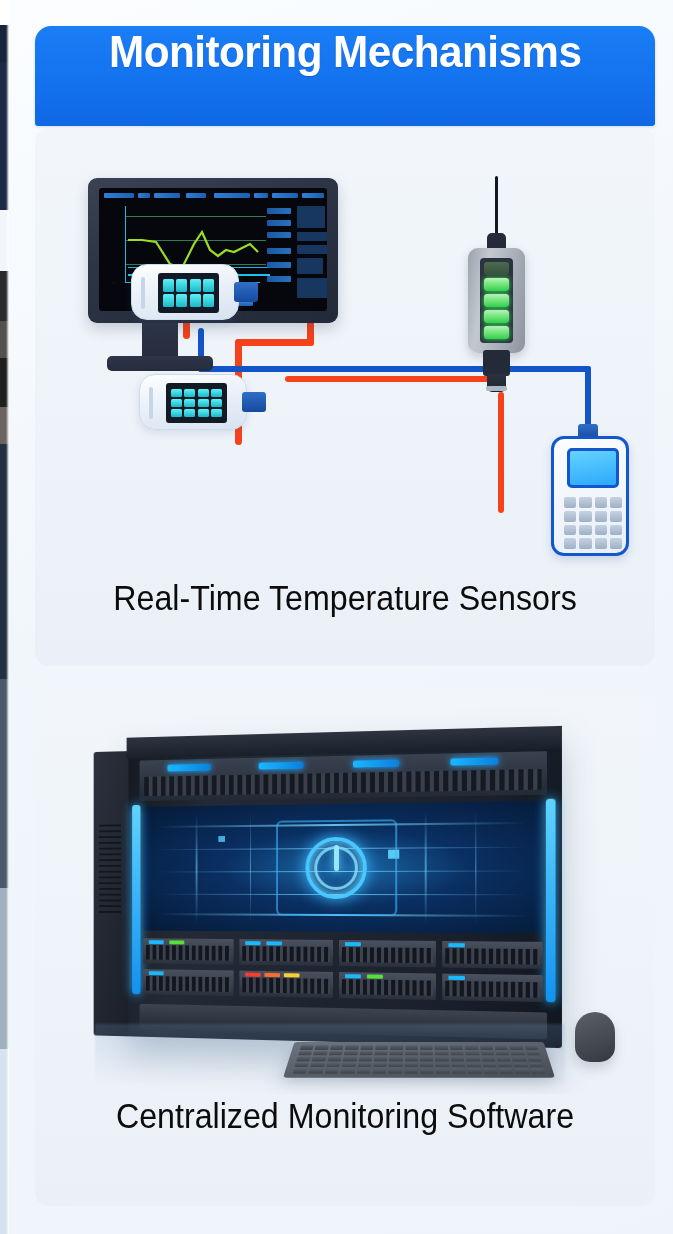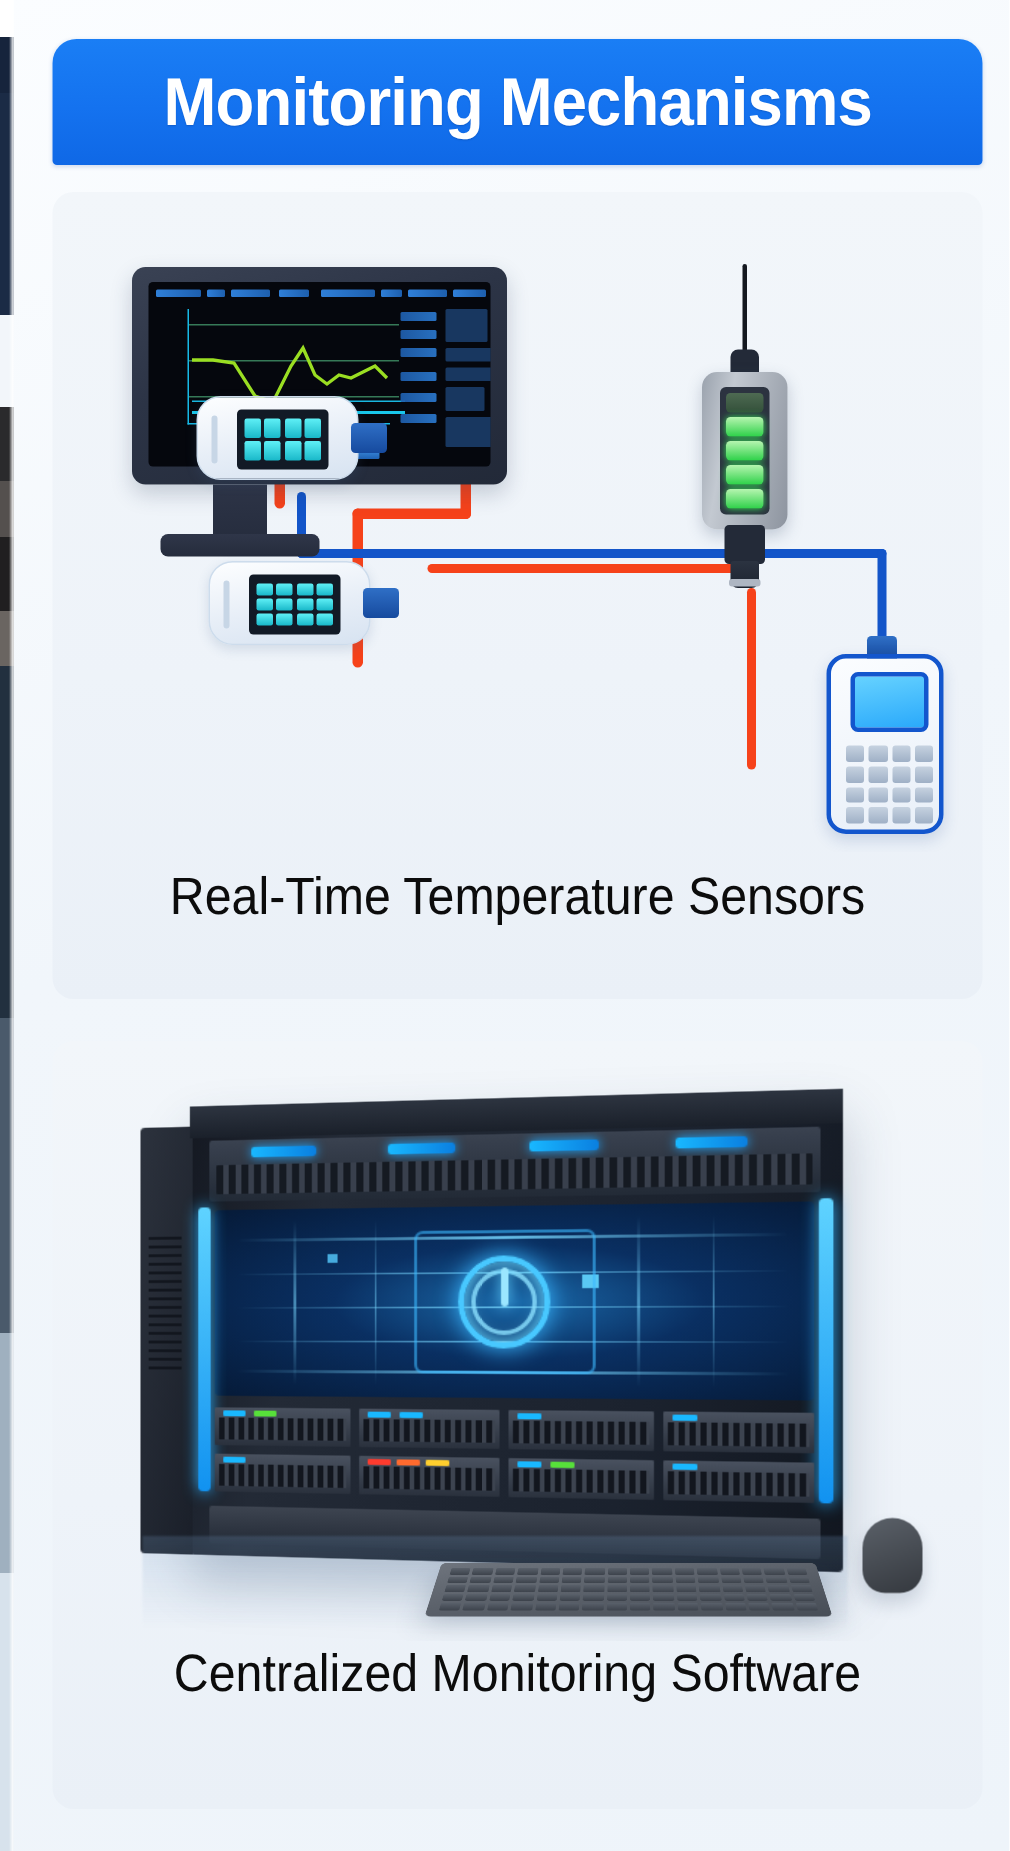--- a/index.html
+++ b/index.html
@@ -25,24 +25,24 @@
     filter:blur(0.4px);
   }
   .edge-sliver:after{
     content:""; position:absolute; right:0; top:0; width:3px; height:100%;
     background:linear-gradient(90deg,rgba(255,255,255,0),#ffffff);
   }
 
   
   .panel { position:absolute; left:35px; top:26px; width:620px; }
   .header-bar {
-    height:84px;
+    height:100px;
     background:linear-gradient(180deg,#1a7ef5 0%,#1472ef 55%,#0f68e6 100%);
     border-radius:16px 16px 3px 3px;
-    display:flex; align-items:center; justify-content:center;
+    display:flex; justify-content:center;
     box-shadow:0 1px 3px rgba(20,70,160,.18);
   }
   .header-title {
     color:#ffffff;
     font-size:45px;
     font-weight:bold;
     letter-spacing:-0.6px;
     font-family:"Liberation Sans", sans-serif;
     transform:scaleX(0.94);
     text-shadow:0 1px 1px rgba(0,40,110,.25);

